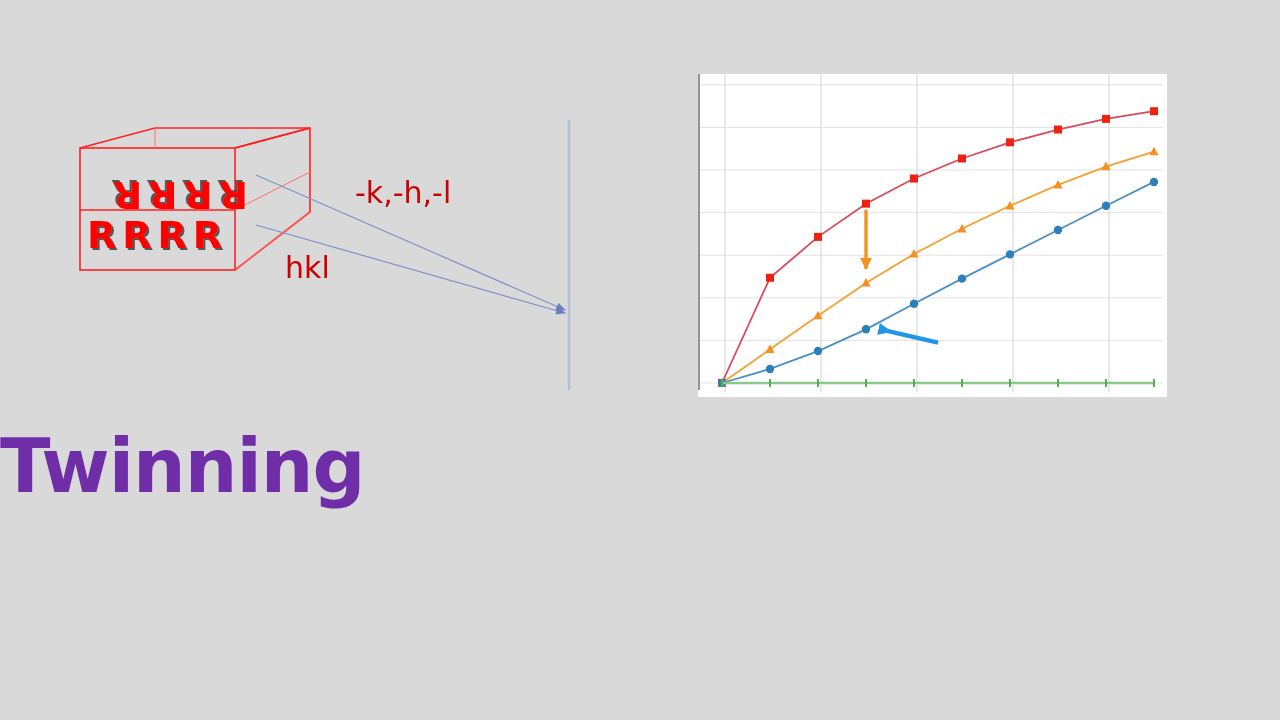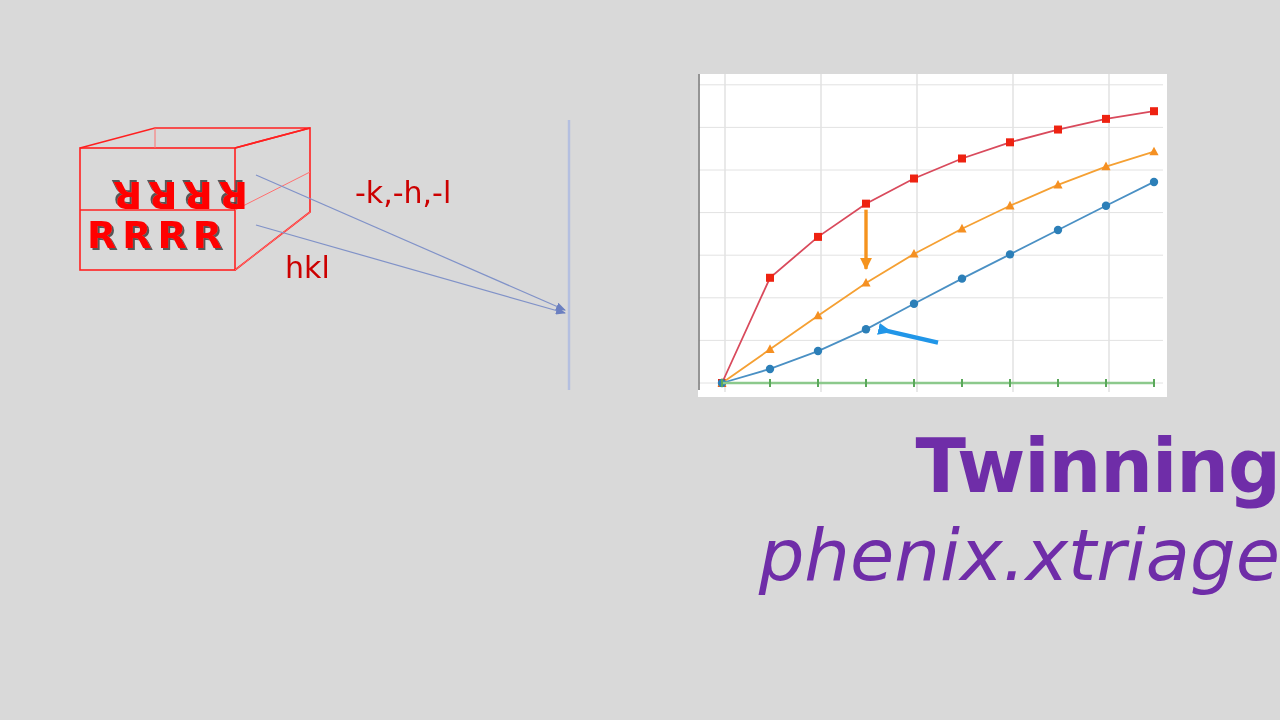--- a/index.html
+++ b/index.html
@@ -50,21 +50,21 @@
     height: 327px;
   }
   #plot-svg { display: block; }
 
   
   #title-block {
     position: absolute;
     left: 0;
     top: 424px;
     width: 1280px;
-    text-align: right;
+    text-align: left;
   }
   #main-title {
     font-family: "DejaVu Sans", sans-serif;
     font-weight: bold;
     font-size: 74px;
     line-height: 84px;
     color: #6f2da8;
     letter-spacing: -1px;
     white-space: nowrap;
   }
@@ -221,16 +221,15 @@
         </marker>
         <marker id="blue-head" markerWidth="14" markerHeight="12" refX="12" refY="6" orient="auto" markerUnits="userSpaceOnUse">
           <path d="M 14 0 L 0 6 L 14 12 z" fill="#2196e8"></path>
         </marker>
       </defs>
     </svg>
   </div>
 
   <div id="title-block">
     <div id="main-title">Twinning</div>
-    <div id="sub-title">phenix.xtriage</div>
   </div>
 
 </div>
 
 </body></html>

